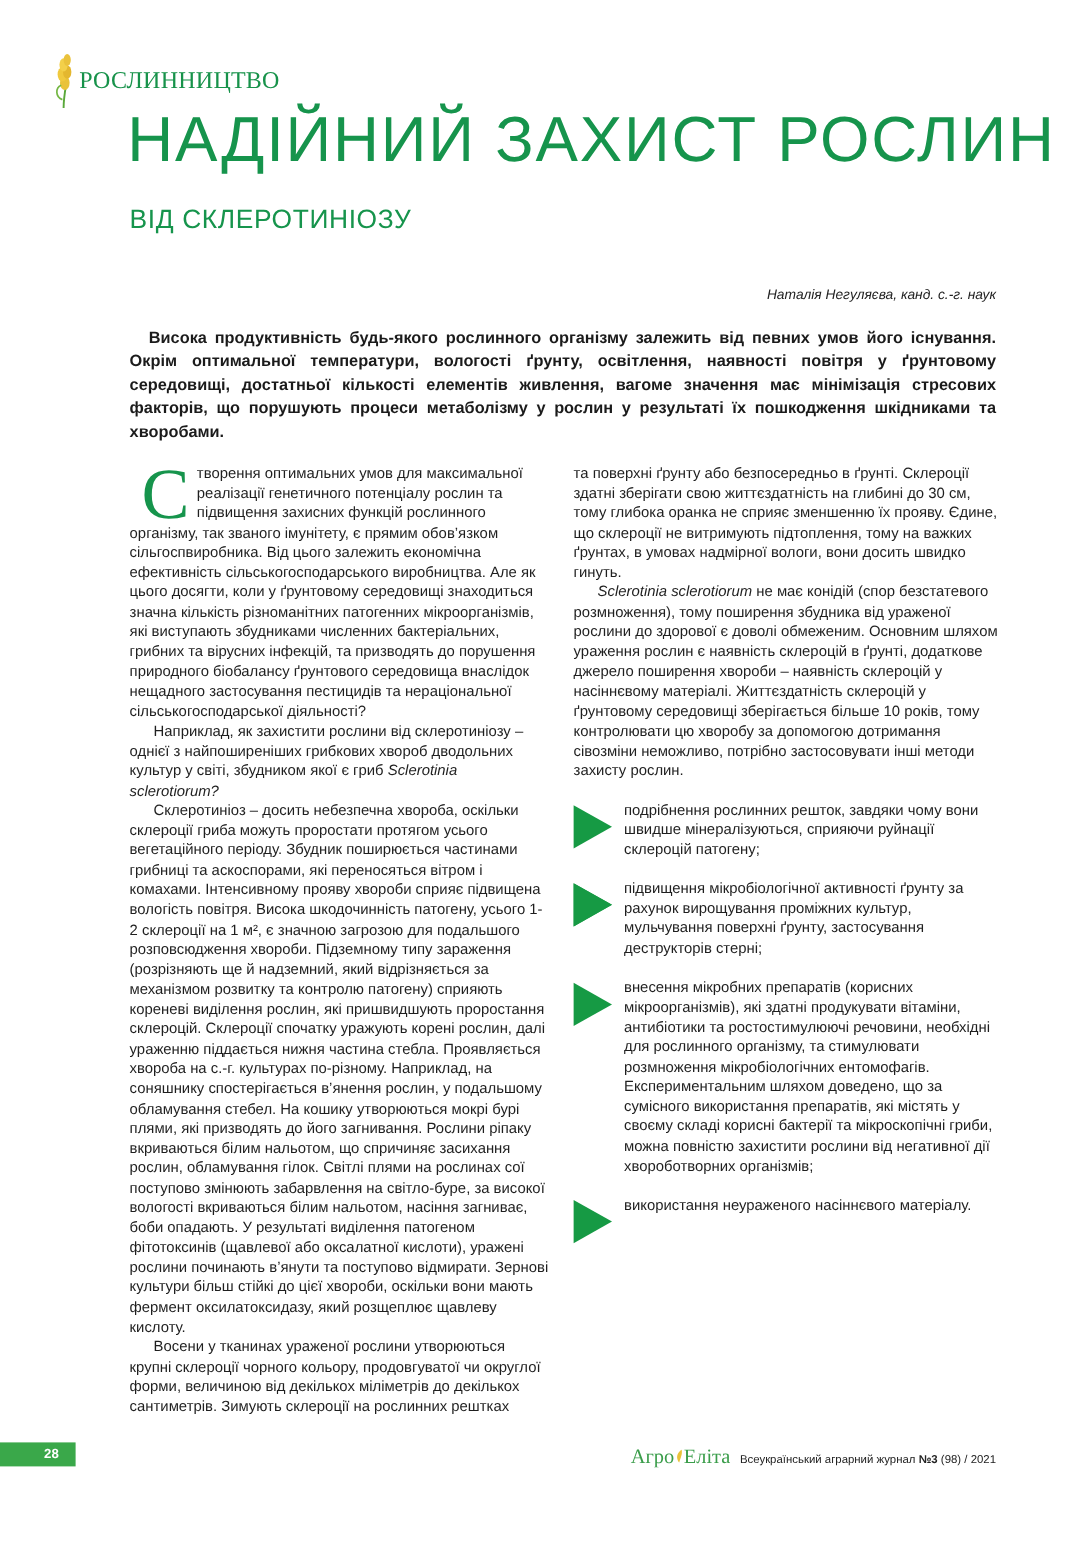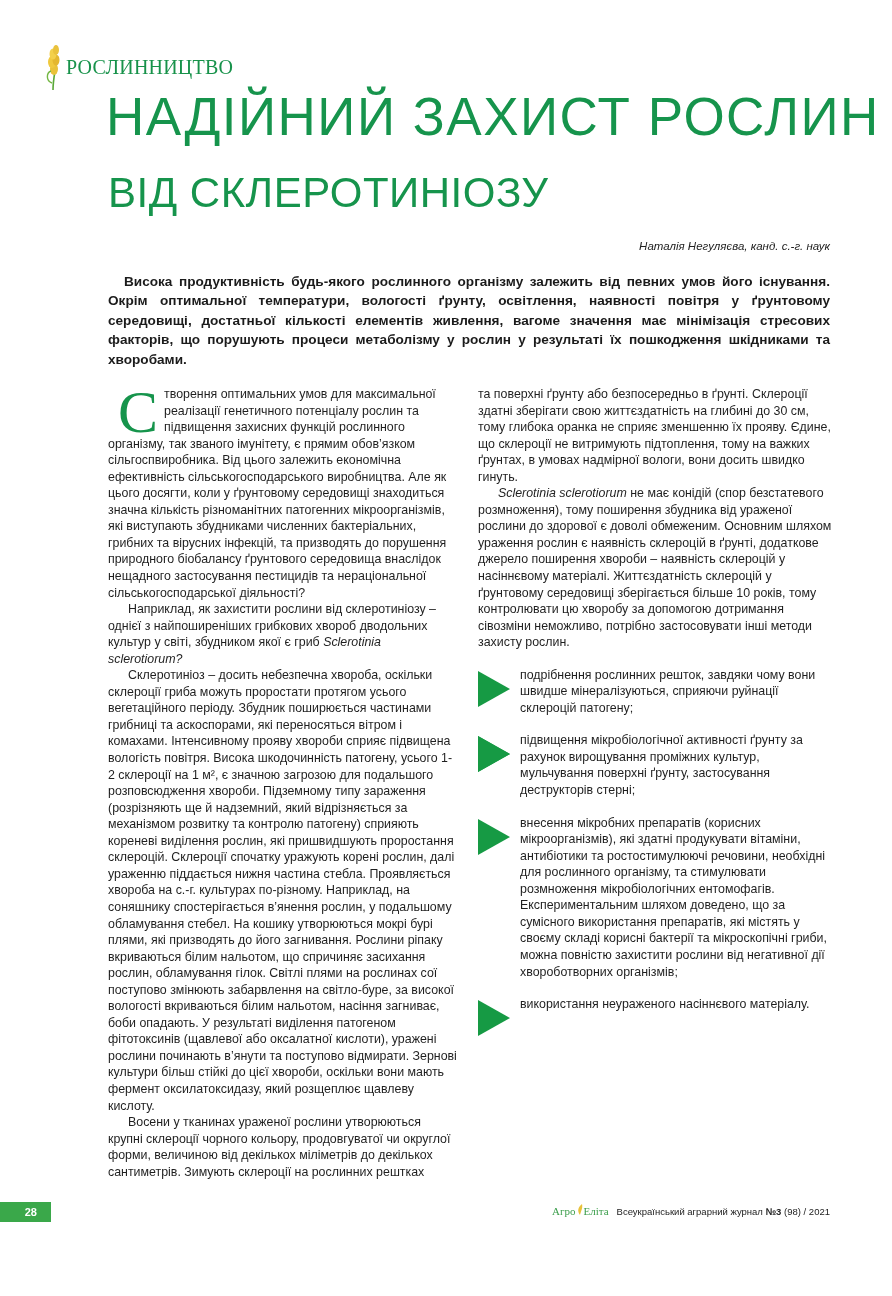--- a/index.html
+++ b/index.html
@@ -7,21 +7,21 @@
          font-family: "DejaVu Sans", "Liberation Sans", sans-serif; color: #1a1a1a; }
 
   .section-header { position: absolute; left: 42px; top: 42px; height: 50px; display: flex; align-items: center; }
   .wheat-icon { width: 22px; height: 48px; display: block; }
   .section-label { font-family: "Liberation Serif", "DejaVu Serif", serif; color: #17924a;
                    font-size: 20px; letter-spacing: 0.2px; margin-left: 2px; margin-top: 0px; }
 
   .title { position: absolute; left: 106px; top: 90px; margin: 0; font-family: Liberation Sans, sans-serif;
            font-weight: normal; color: #16944c; font-size: 53px; letter-spacing: 1.5px; line-height: 1; white-space: nowrap; }
   .subtitle { position: absolute; left: 108px; top: 172px; margin: 0; font-family: "Liberation Sans", "DejaVu Sans", sans-serif;
-              font-weight: normal; color: #16944c; font-size: 42px; letter-spacing: 0.5px; line-height: 1; white-space: nowrap; }
+              font-weight: normal; color: #16944c; font-size: 22px; letter-spacing: 0.5px; line-height: 1; white-space: nowrap; }
 
   .author { position: absolute; right: 62px; top: 240px; font-style: italic; font-size: 11.5px; color: #222;
             font-family: "Liberation Sans", sans-serif; }
 
   .lead { position: absolute; left: 108px; top: 272px; width: 722px; margin: 0; font-weight: bold;
           font-family: "Liberation Sans", sans-serif; font-size: 13.6px; line-height: 19.4px; text-align: justify;
           text-indent: 16px; color: #1b1b1b; }
 
   .col { position: absolute; top: 386px; font-family: "Liberation Sans", sans-serif; font-size: 12.4px;
          line-height: 16.55px; color: #1f1f1f; }
@@ -34,25 +34,25 @@
   .lead-in { text-indent: 0 !important; }
   i { font-style: italic; }
 
   .list-heading { margin-top: 16px !important; font-weight: bold; }
   .bullets { list-style: none; margin: 0; padding: 0; }
   .bullet { position: relative; padding-left: 42px; margin-top: 16px; }
   .bullet .tri { position: absolute; left: 0; top: 4px; width: 0; height: 0;
                  border-top: 18px solid transparent; border-bottom: 18px solid transparent; border-left: 32px solid #169a44; }
   .bullet .txt { display: block; }
 
-  .footer-bar { position: absolute; left: 0; top: 1202px; width: 51px; height: 20px; background: #3aa84a;
+  .footer-bar { position: absolute; left: 0; top: 1202px; width: 63px; height: 20px; background: #3aa84a;
                 display: flex; align-items: center; justify-content: flex-end; padding-right: 0; }
   .page-number { color: #ffffff; font-weight: bold; font-size: 11px; font-family: "Liberation Sans", sans-serif; margin-right: 14px; }
   .footer-right { position: absolute; right: 62px; top: 1204px; display: flex; align-items: baseline; white-space: nowrap; }
-  .brand { font-family: "Liberation Serif", serif; font-size: 11px; color: #3a9d4a; }
+  .brand { font-family: "Liberation Serif", serif; font-size: 17px; color: #3a9d4a; }
   .brand-leaf { display: inline-block; width: 6px; height: 11px; margin: 0 1px; }
   .journal { font-family: Liberation Sans, sans-serif; font-size: 9.5px; color: #222; margin-left: 8px; }
   .journal b { font-weight: bold; }
   .journal .light { font-weight: normal; }
 </style>
 </head>
 <body>
 
 <div class="section-header">
   <svg class="wheat-icon" viewBox="0 0 22 48">

